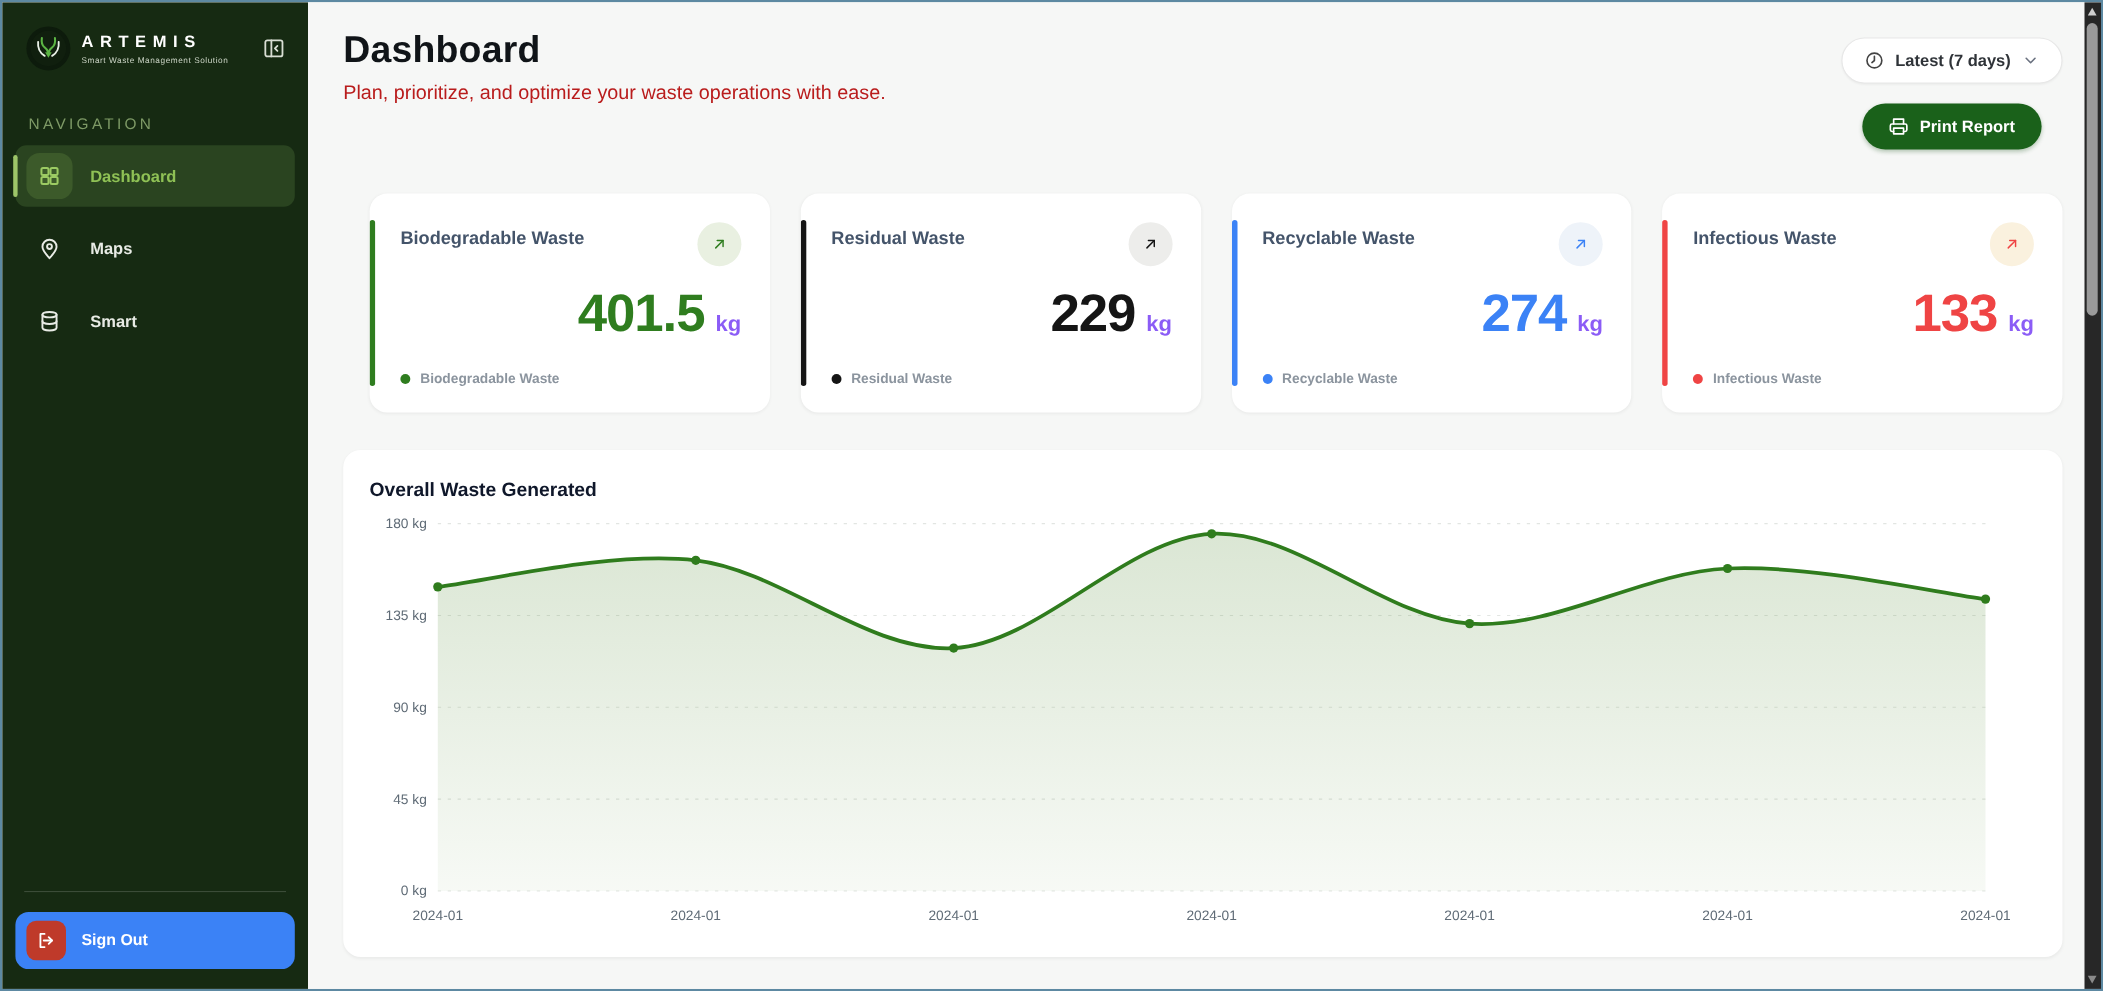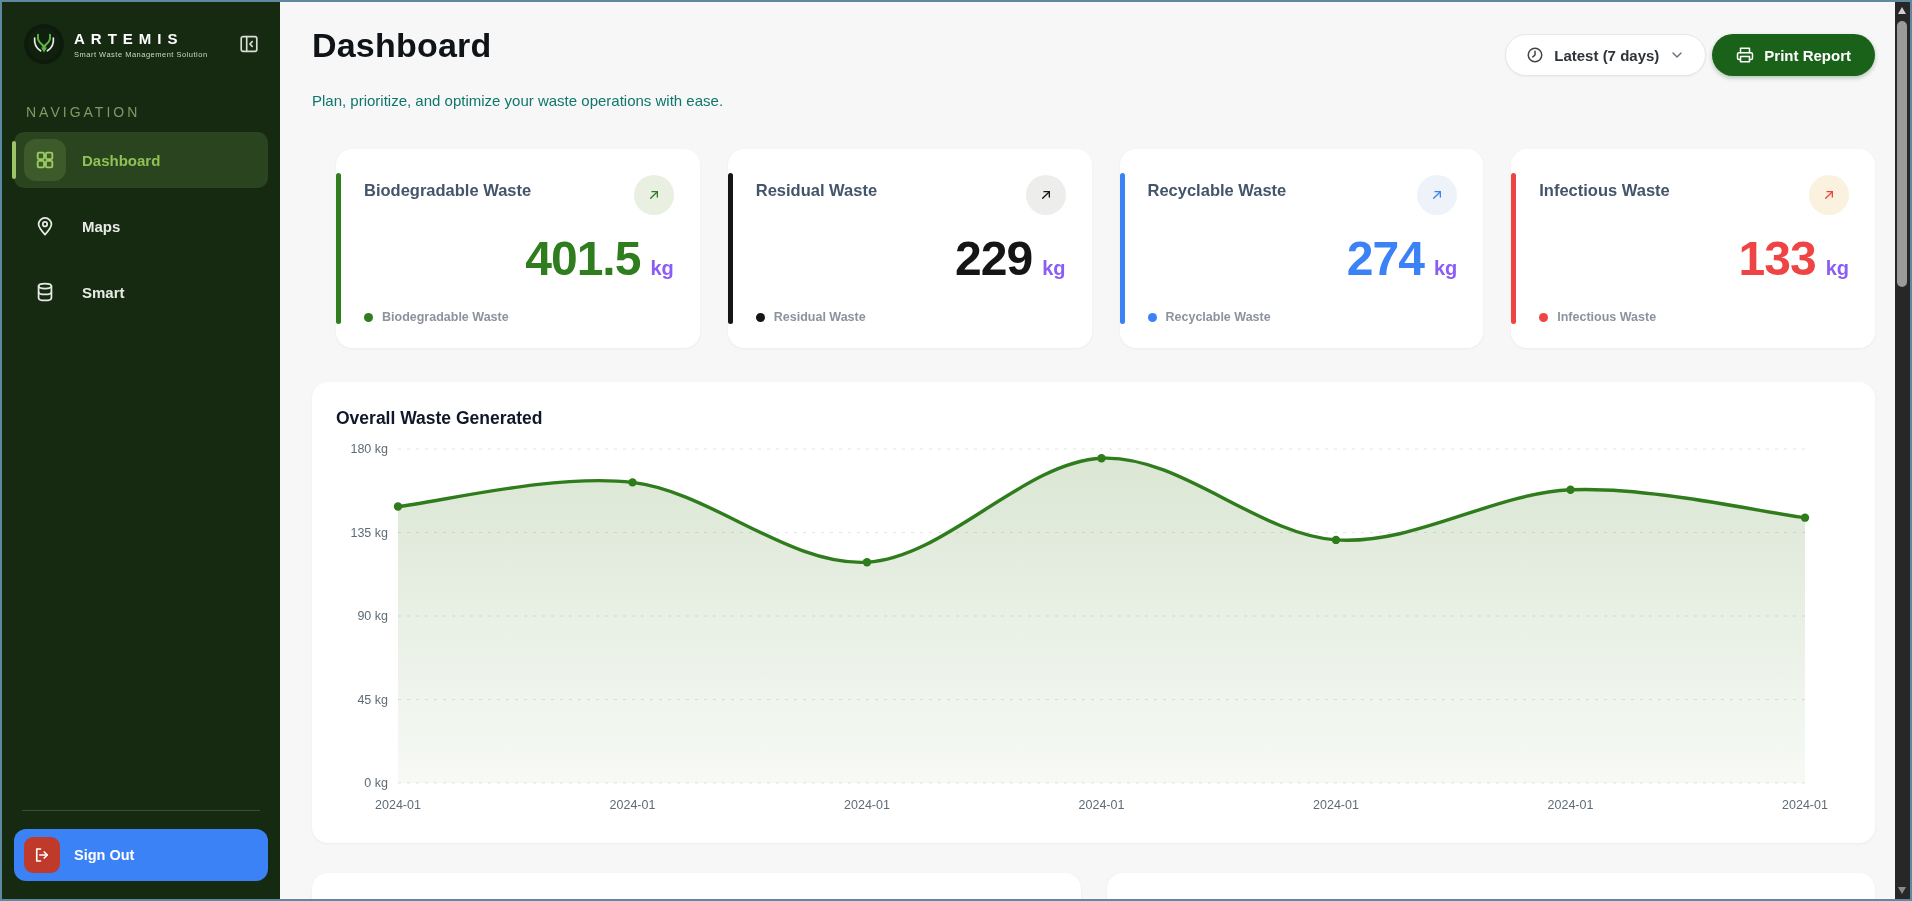--- a/index.html
+++ b/index.html
@@ -56,22 +56,22 @@
              padding:8px 10px; cursor:pointer; color:#ffffff;
              font-family:inherit; font-size:14.5px; font-weight:700; }
   .signout-iconbox { width:36px; height:36px; border-radius:9px; background:#bf3a2a;
              display:flex; align-items:center; justify-content:center; color:#fff; flex:0 0 auto; }
 
   
   .main { flex:1; padding:24px 20px 0 32px; overflow:hidden; background:#f6f7f6; }
 
   .page-header { display:flex; justify-content:space-between; align-items:flex-start; }
   .page-title { font-size:34px; font-weight:800; color:#101418; letter-spacing:0.2px; }
-  .page-subtitle { font-size:15px; color:#0f766e; margin-top:27px; }
-  .header-controls { display:flex; align-items:center; gap:6px; margin-top:8px; }
+  .page-subtitle { font-size:18px; color:#b91c1c; margin-top:9px; }
+  .header-controls { display:flex; align-items:center; gap:18px; margin-top:8px;flex-direction:column; }
   .range-pill { display:flex; align-items:center; gap:10px; background:#ffffff;
                 border:1px solid #e7e7e7; border-radius:999px; padding:11px 20px;
                 font-family:inherit; font-size:15px; font-weight:600; color:#2f3338;
                 cursor:pointer; box-shadow:0 1px 2px rgba(0,0,0,0.05); }
   .range-pill .chev { color:#6b7280; display:flex; }
   .print-btn { display:flex; align-items:center; gap:10px; background:#1a611a; color:#ffffff;
                border:none; border-radius:999px; padding:12px 24px; cursor:pointer;
                font-family:inherit; font-size:15px; font-weight:700;
                box-shadow:0 2px 4px rgba(20,80,20,0.3); }
 

